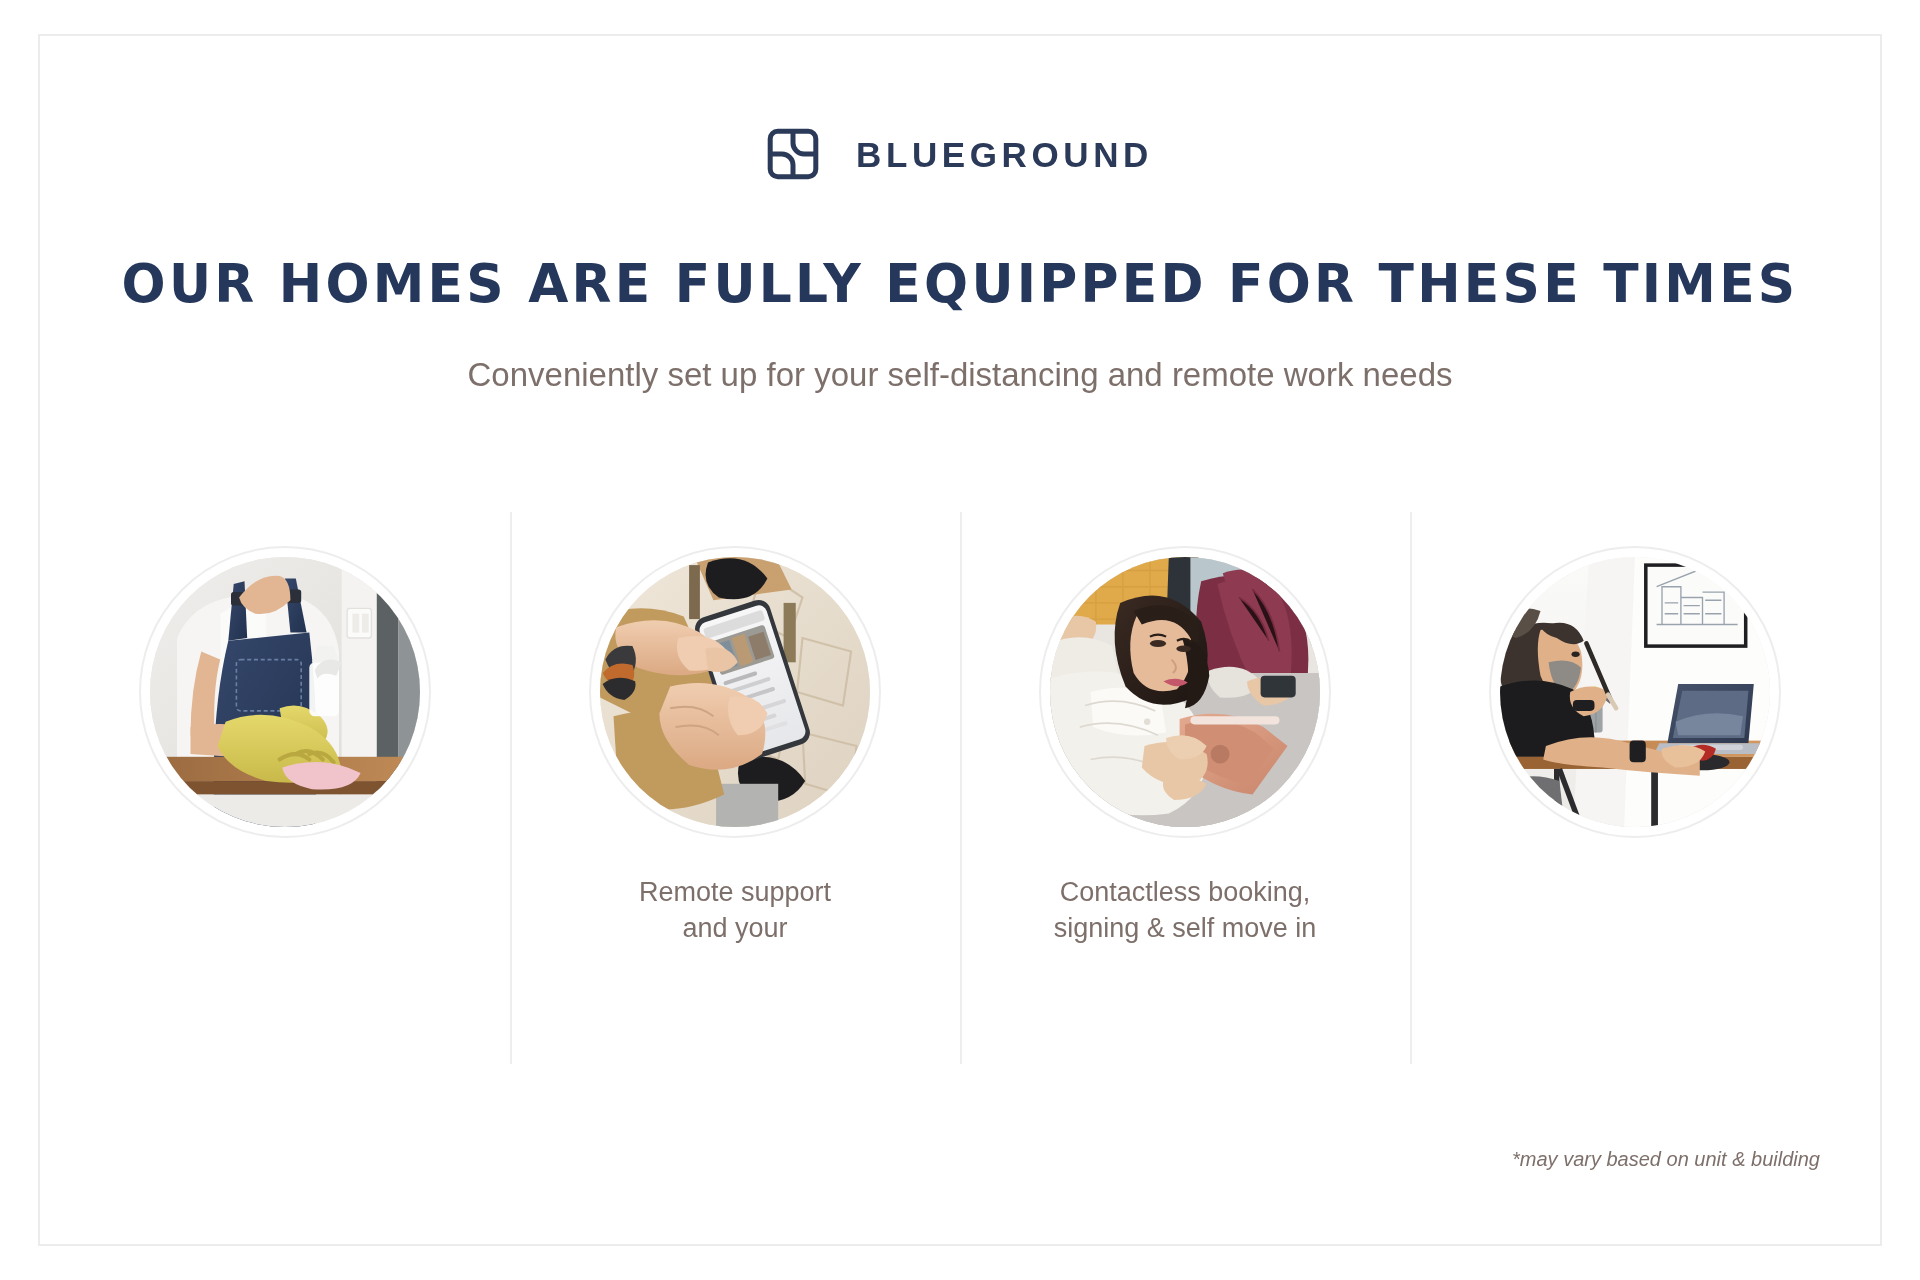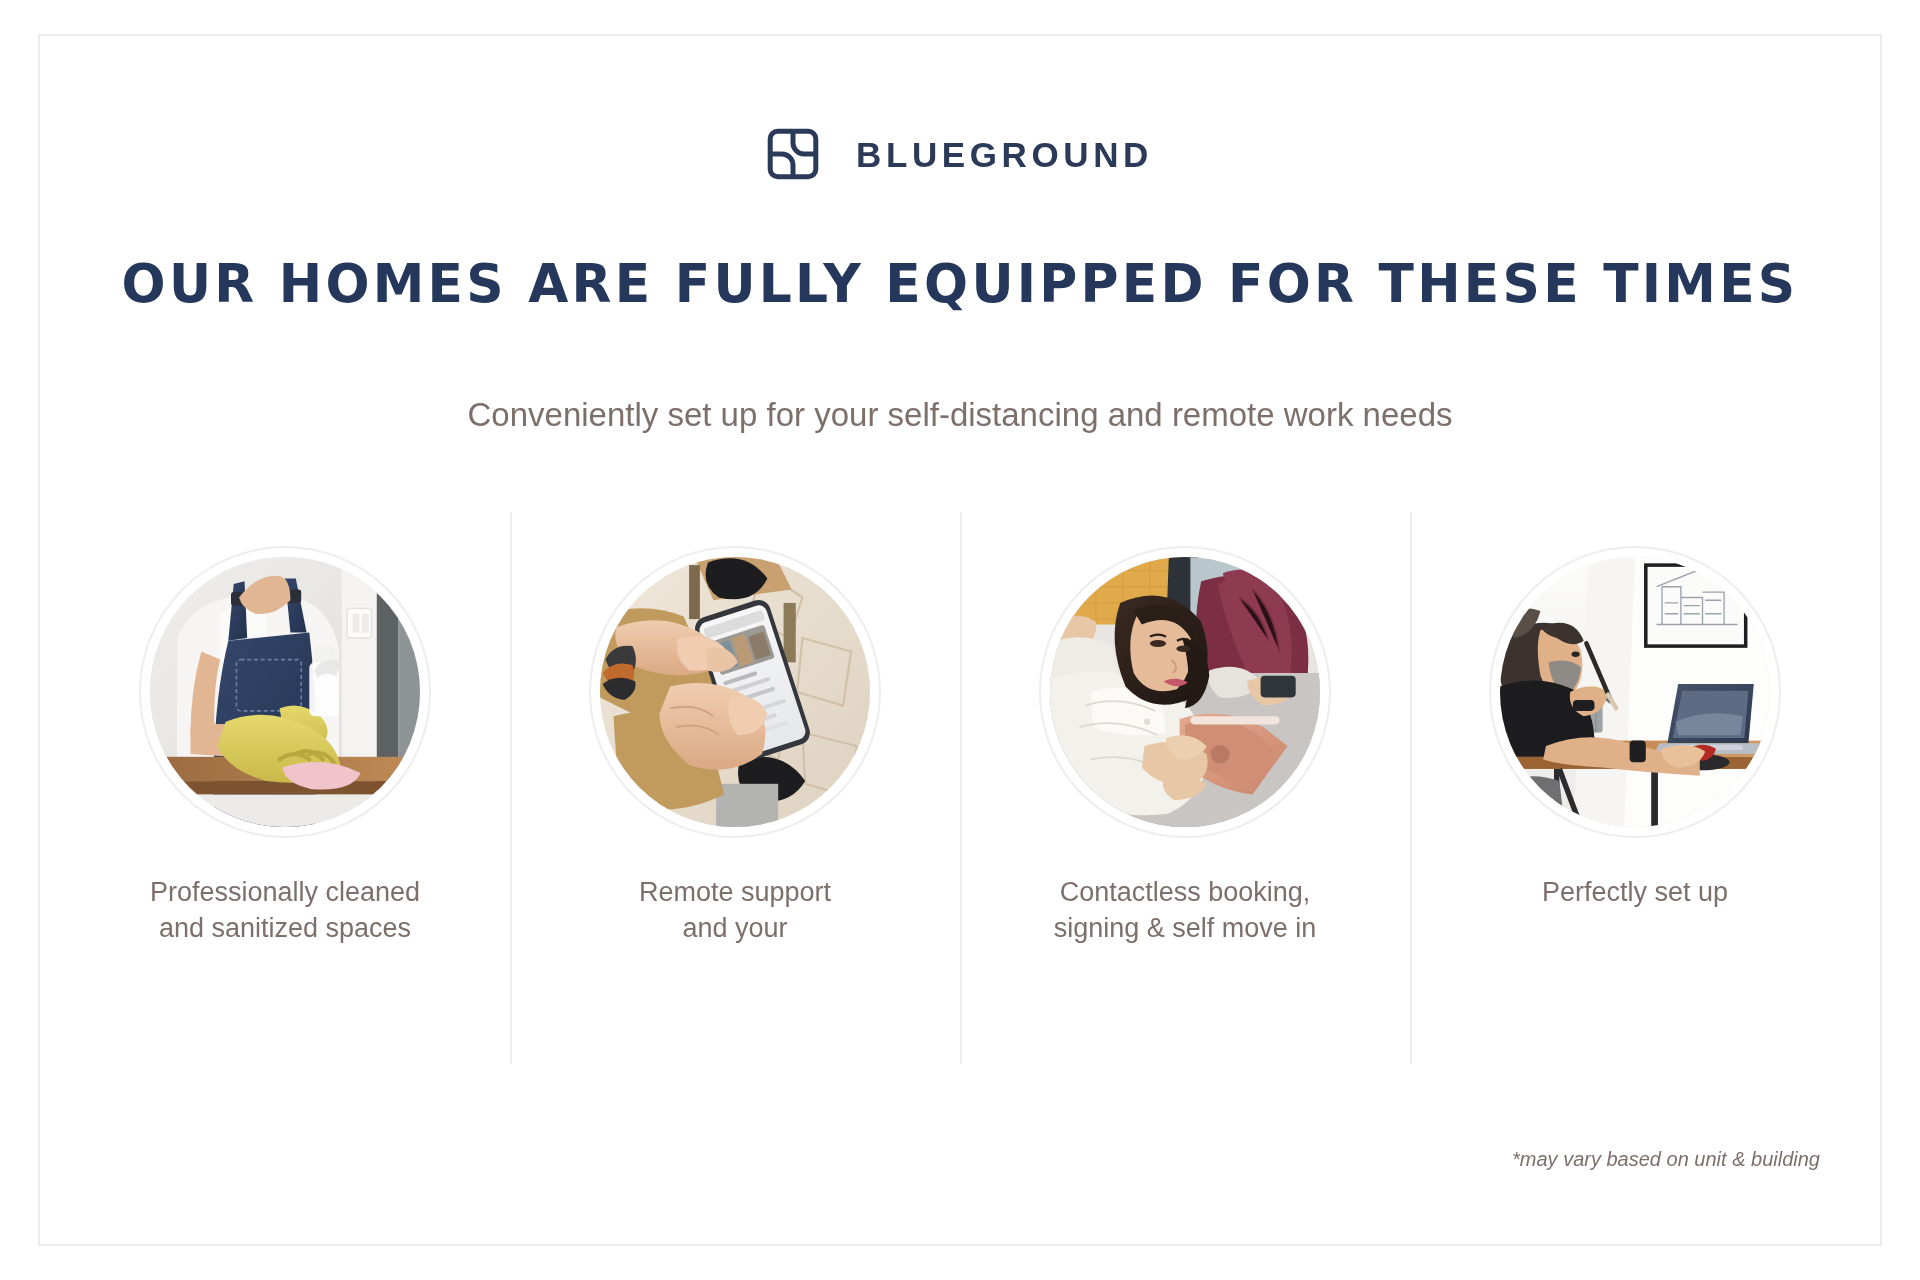--- a/index.html
+++ b/index.html
@@ -83,21 +83,20 @@
     left: 0;
     top: 355px;
     width: 1920px;
     text-align: center;
     font-family: "Liberation Sans", sans-serif;
     font-size: 33px;
     font-weight: 400;
     color: #7d6f6a;
     line-height: 1.2;
     white-space: nowrap;
-    margin-top: 40px;
   }
 
   
   .columns {
     position: absolute;
     left: 60px;
     top: 508px;
     width: 1800px;
     height: 560px;
     display: flex;
@@ -235,24 +234,20 @@
             <path d="M122 84 Q128 72 142 78 L138 88 Q128 84 124 90 Z" fill="#e8e8e6"></path>
             <rect x="0" y="148" width="200" height="18" fill="url(#woodA)"></rect>
             <rect x="0" y="166" width="200" height="10" fill="#7e5330"></rect>
             <rect x="0" y="176" width="200" height="24" fill="#ecebe8"></rect>
             <path d="M56 122 Q86 110 118 126 Q140 138 142 160 Q120 170 86 166 Q58 158 50 140 Z" fill="url(#glove)"></path>
             <path d="M96 150 Q108 142 118 150 M108 146 Q118 140 128 150 M118 146 Q128 142 136 152" stroke="#b8a83f" stroke-width="3" fill="none" stroke-linecap="round"></path>
             <path d="M98 156 Q128 146 156 160 Q150 174 120 172 Q100 168 98 156 Z" fill="#f1c3cb"></path>
           </svg>
         </div>
       </div>
-      <div class="caption">
-        <div>Professionally cleaned</div>
-        <div>and sanitized spaces</div>
-      </div>
     </div>
 
     <div class="col">
       <div class="photo-ring">
         <div class="photo">
           <svg viewBox="0 0 200 200" preserveAspectRatio="xMidYMid slice">
             <defs>
               <linearGradient id="rug" x1="0" y1="0" x2="1" y2="1">
                 <stop offset="0" stop-color="#efe7da"></stop>
                   <stop offset="1" stop-color="#ded2c0"></stop>
@@ -456,21 +451,20 @@
             <rect x="96" y="136" width="12" height="16" rx="3" fill="#1f1f21"></rect>
             <path d="M52 100 Q68 92 80 100 Q78 116 62 118 Q50 112 52 100 Z" fill="#e0b089"></path>
             <path d="M64 64 L82 106" stroke="#2e2a28" stroke-width="3.4" stroke-linecap="round"></path>
             <path d="M80 102 L86 112" stroke="#d8c9b4" stroke-width="3.4" stroke-linecap="round"></path>
             <rect x="54" y="106" width="16" height="8" rx="3" fill="#1f1f21"></rect>
             <path d="M0 168 Q22 158 44 166 L48 200 L0 200 Z" fill="#6f6f71"></path>
           </svg>
         </div>
       </div>
       <div class="caption">
-        <div>Perfectly set up</div>
       </div>
     </div>
 
   </div>
 
   <div class="footnote">*may vary based on unit &amp; building</div>
 
 </div>
 
 </body></html>

